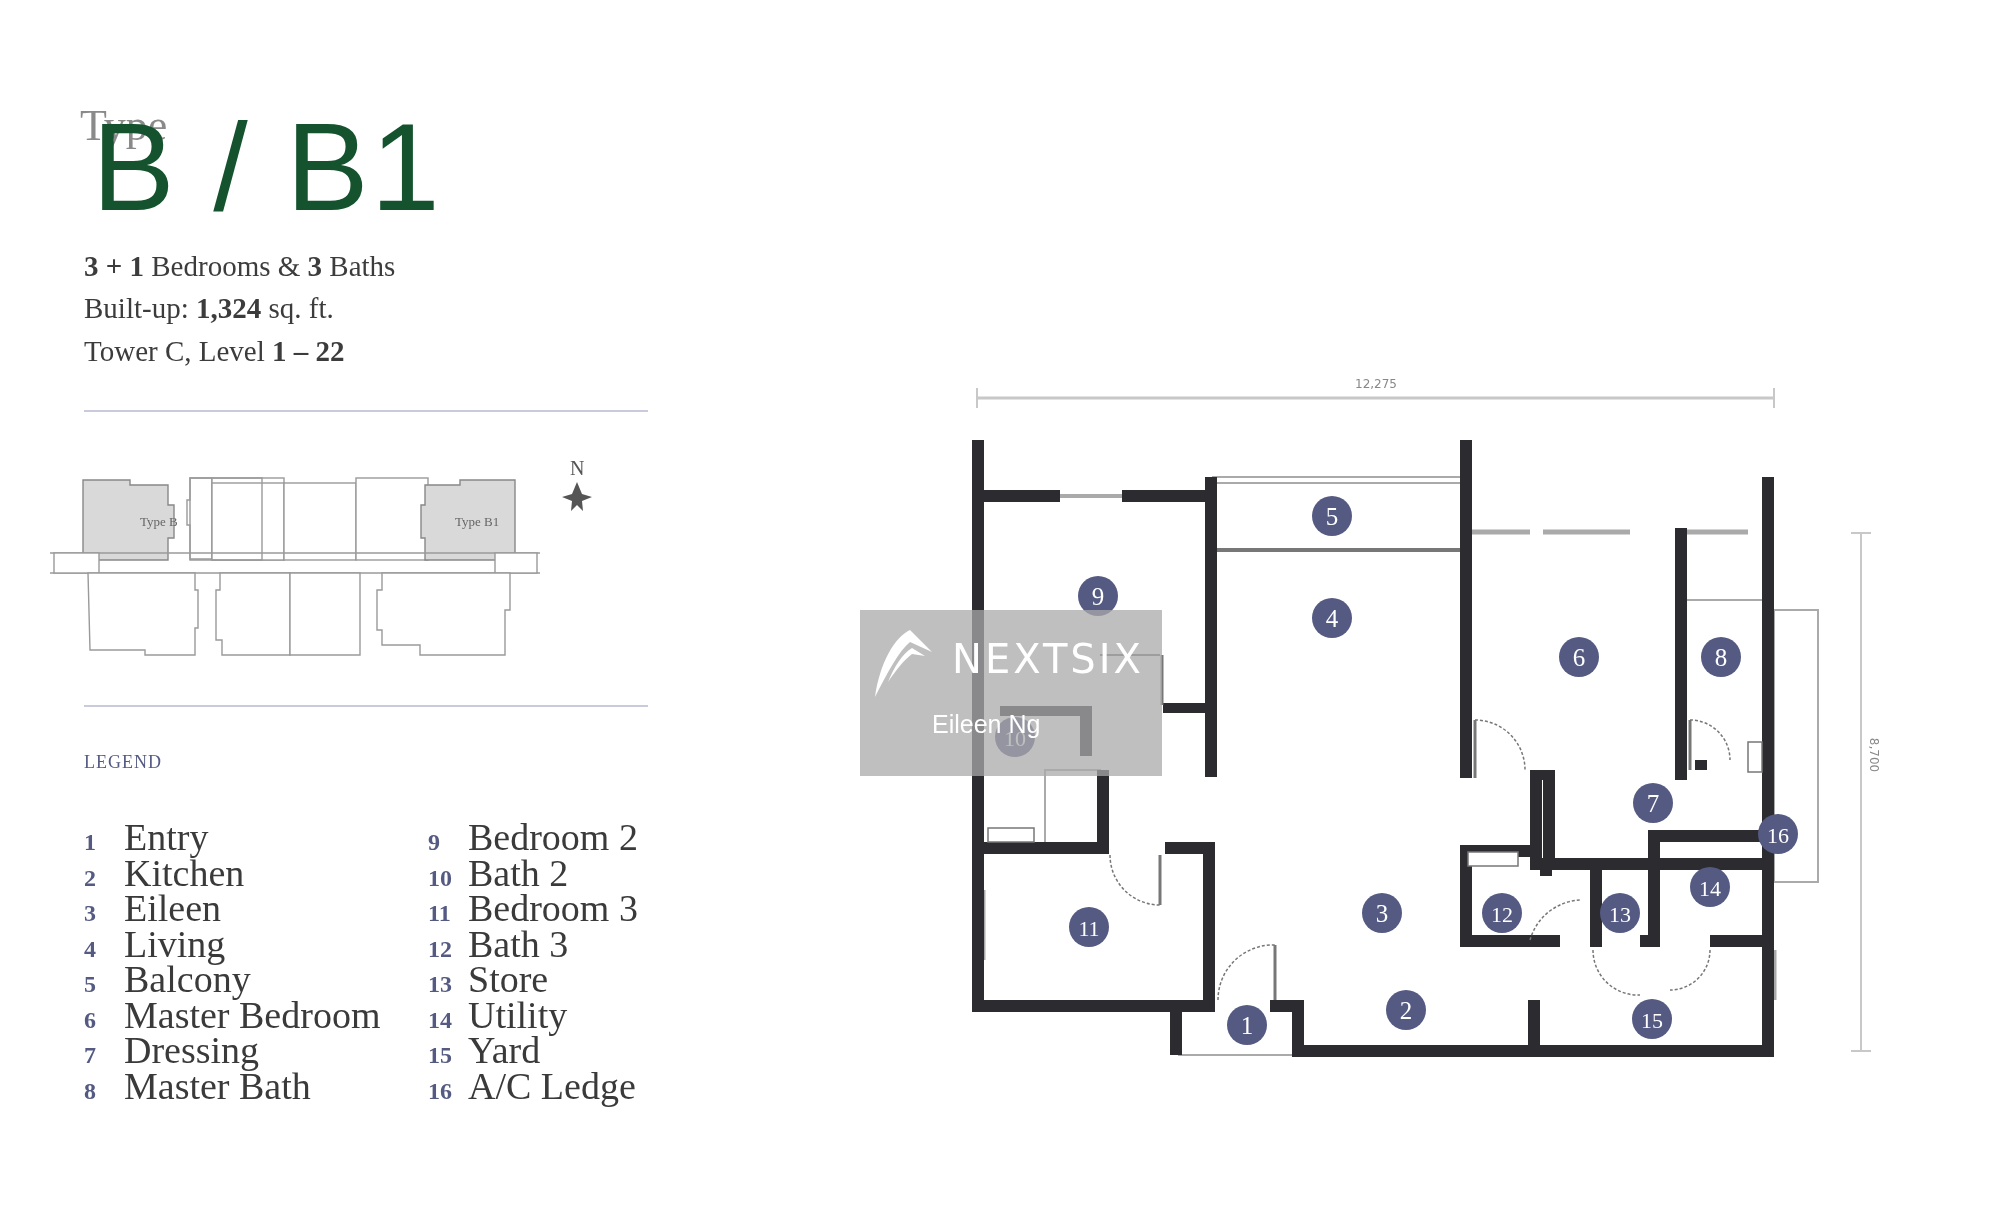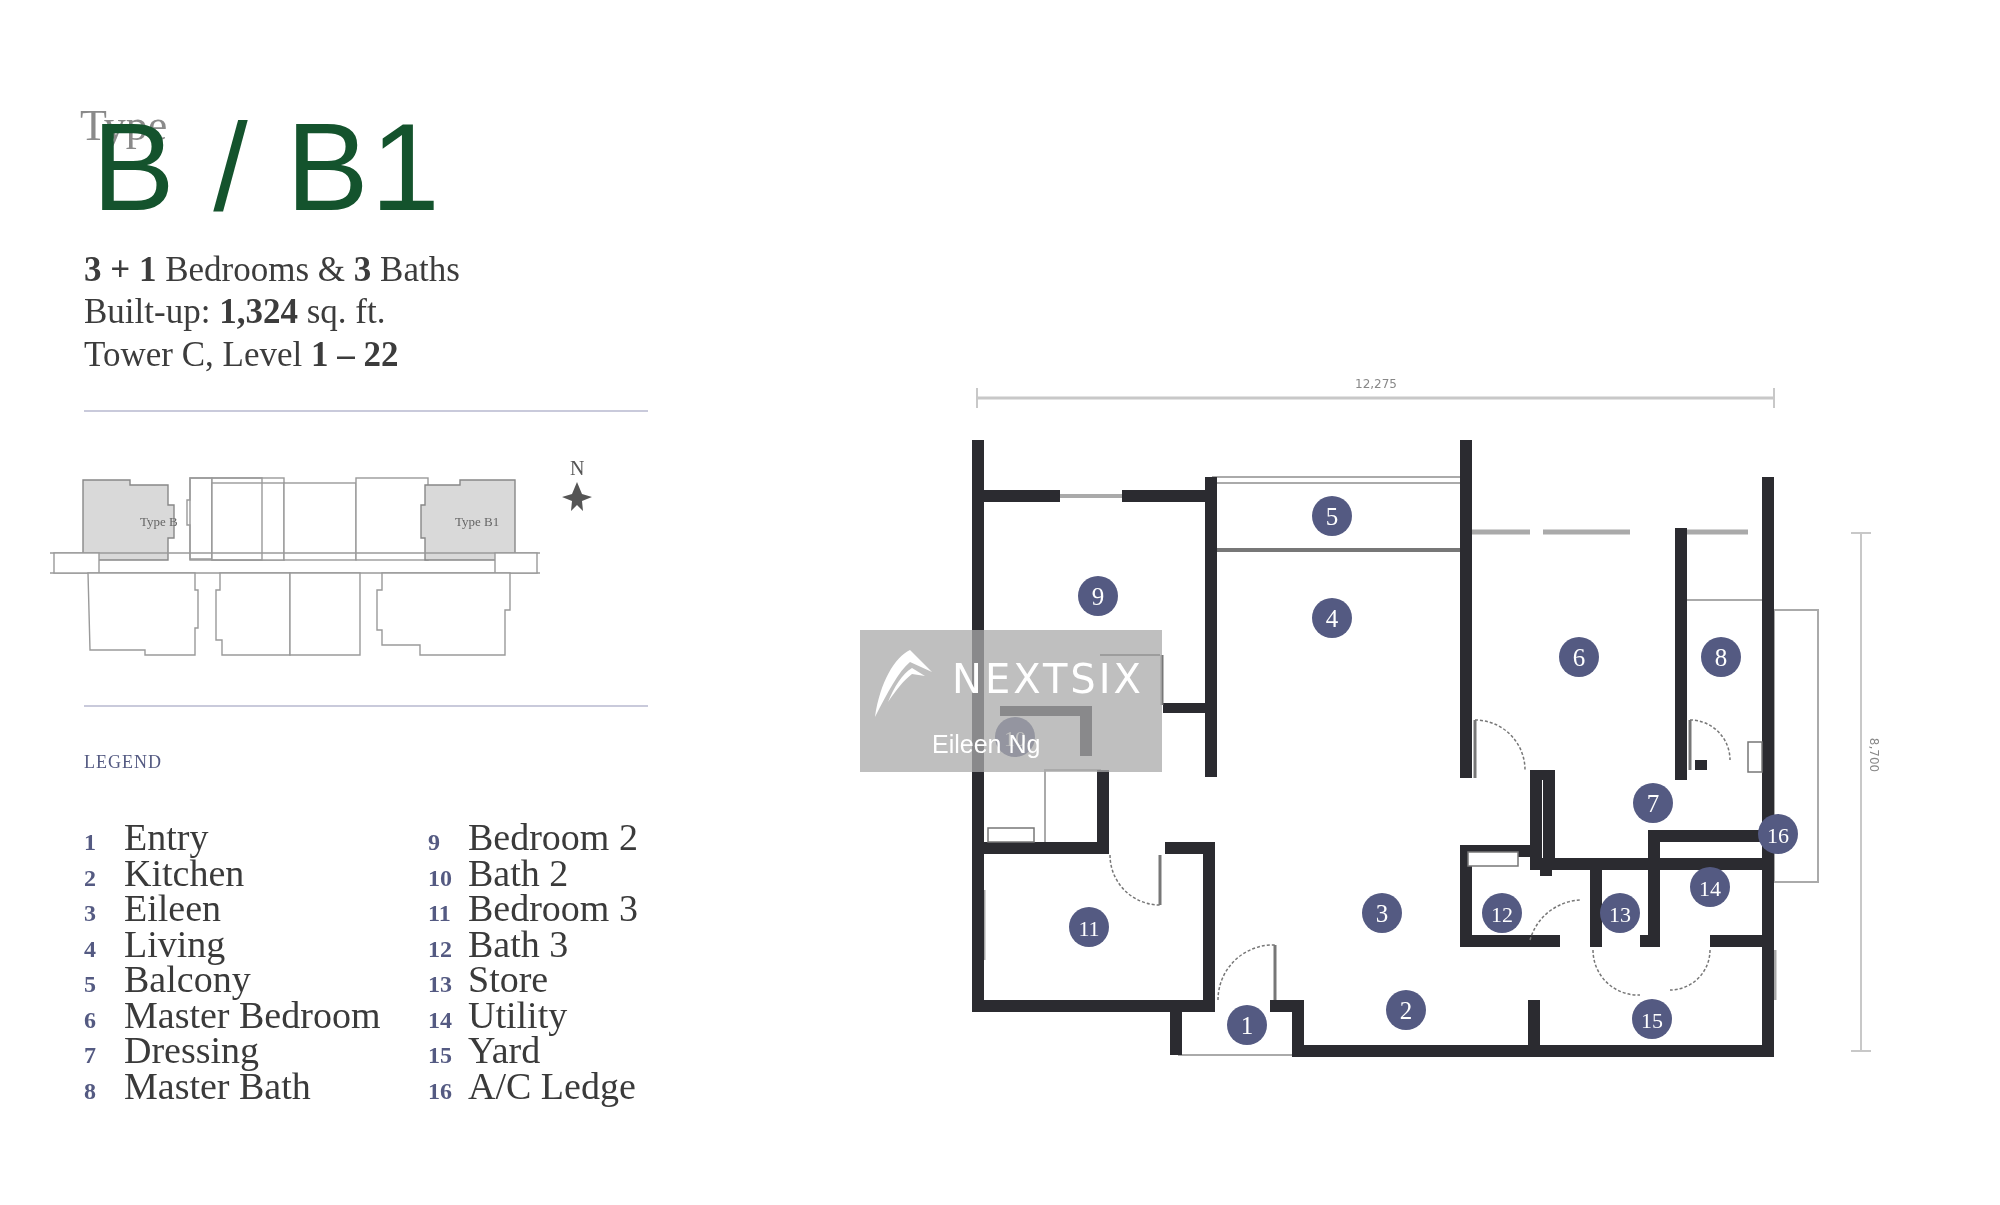--- a/index.html
+++ b/index.html
@@ -1,29 +1,29 @@
 <!DOCTYPE html>
 <html><head>
 <meta charset="utf-8">
 <style>
   html,body{margin:0;padding:0;background:#fff;}
   body{width:2000px;height:1205px;position:relative;overflow:hidden;font-family:"DejaVu Serif","Liberation Serif",serif;}
   .type-label{position:absolute;left:80px;top:52px;font-size:44px;color:#8a8a8a;font-family:"Liberation Serif",serif;margin-top:48px;}
   .type-title{position:absolute;left:92px;top:105px;font-size:124px;color:#14532d;font-family:Liberation Sans, sans-serif;letter-spacing:2px;line-height:1;}
-  .spec{position:absolute;left:84px;font-size:35px;color:#3c3c3c;font-family:"Liberation Serif",serif;}
+  .spec{position:absolute;left:84px;font-size:29px;color:#3c3c3c;font-family:"Liberation Serif",serif;}
   .spec b{font-weight:bold;}
   .rule{position:absolute;left:84px;width:564px;height:2px;background:#c9cadb;}
   .legend-title{position:absolute;left:84px;top:752px;font-size:18px;color:#545a82;font-family:"Liberation Serif",serif;letter-spacing:1px;}
   .legend-col{position:absolute;top:815px;}
   .legend-item{height:35.5px;display:flex;align-items:baseline;font-family:"Liberation Serif",serif;}
   .legend-num{width:40px;font-size:24px;color:#545a82;font-weight:bold;}
   .legend-text{font-size:38px;color:#3a3a3a;}
   .keyplan{position:absolute;left:50px;top:450px;}
   .floorplan{position:absolute;left:0;top:0;}
-  .watermark{position:absolute;left:860px;top:610px;width:302px;height:142px;background:rgba(170,170,170,0.75);margin-top:20px;}
+  .watermark{position:absolute;left:860px;top:610px;width:302px;height:166px;background:rgba(170,170,170,0.75);}
   .wm-logo{position:absolute;left:10px;top:12px;}
   .wm-brand{position:absolute;left:92px;top:26px;font-family:"DejaVu Sans",sans-serif;font-size:40px;color:#fff;letter-spacing:3px;}
   .wm-name{position:absolute;left:72px;top:100px;font-family:"Liberation Sans",sans-serif;font-size:25px;color:#fff;}
 </style>
 </head>
 <body>
 
 <div class="type-label">Type</div>
 <div class="type-title">B / B1</div>
 

